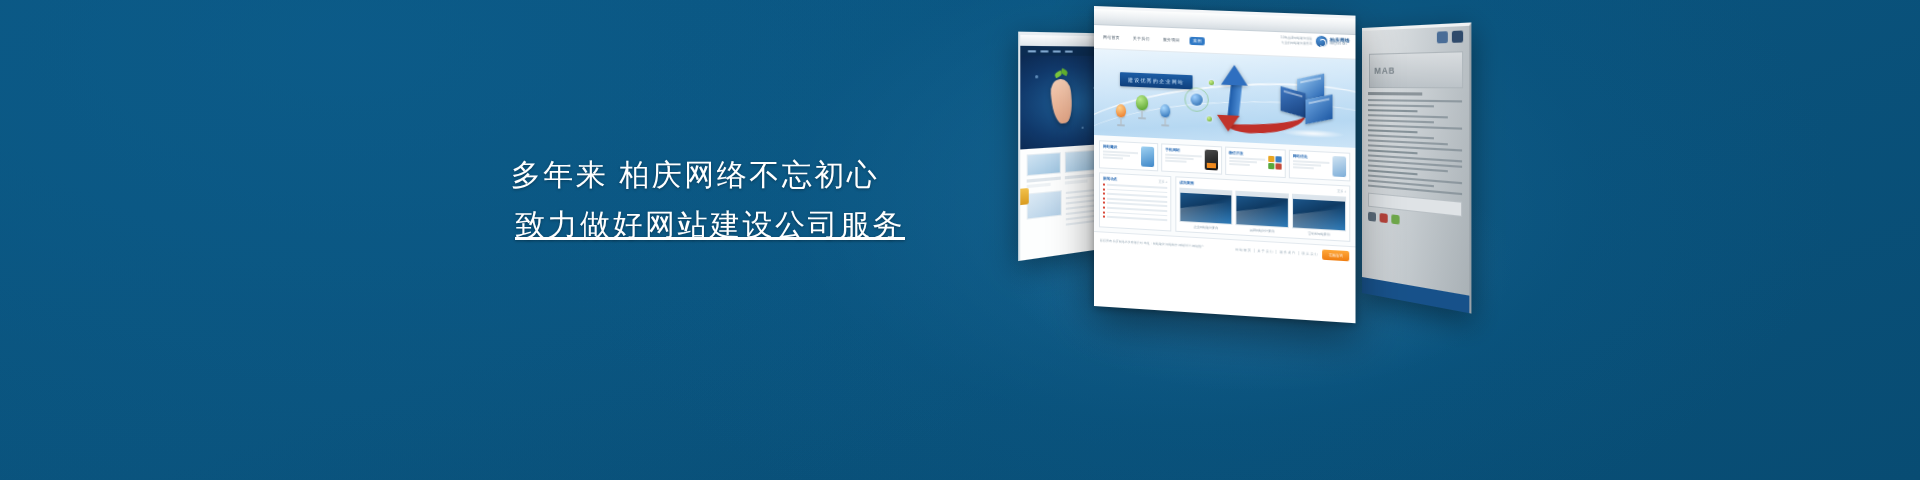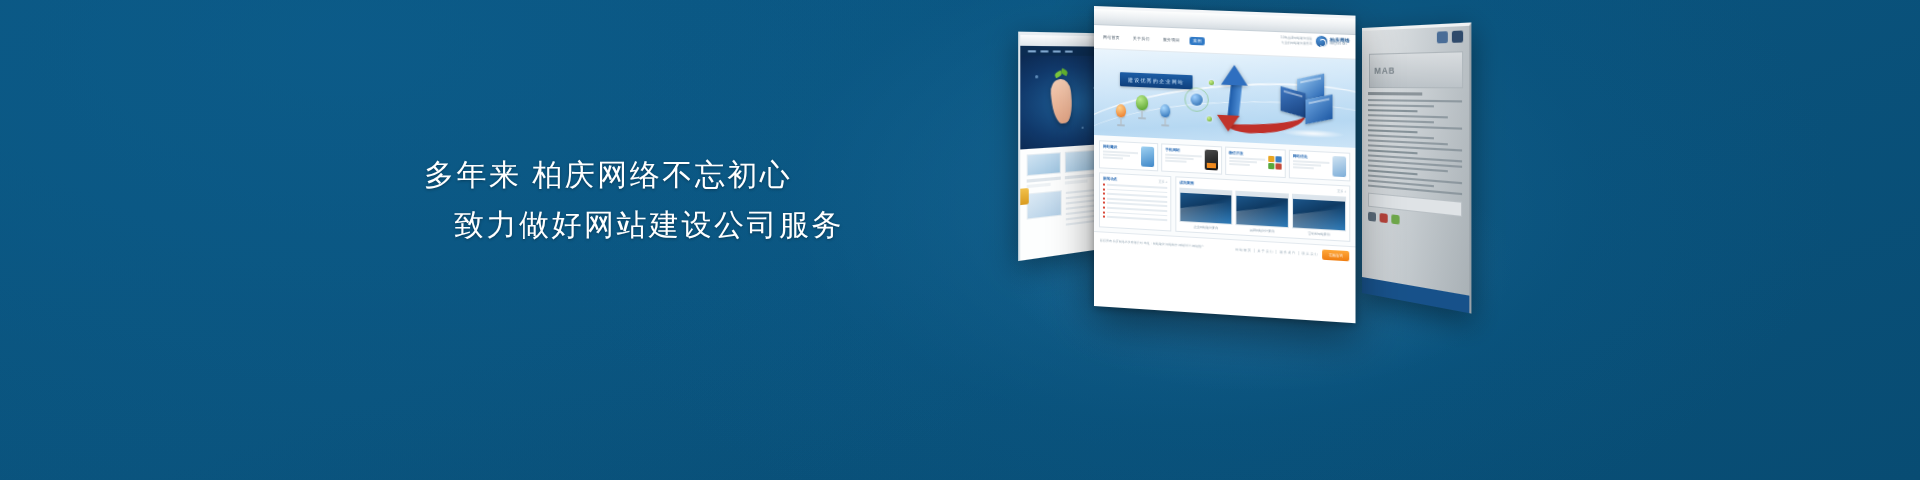--- a/index.html
+++ b/index.html
@@ -14,34 +14,35 @@
     width:1920px; height:480px;
     background:
       radial-gradient(ellipse 900px 520px at 62% 40%, rgba(30,110,158,.55) 0%, rgba(12,90,136,.25) 45%, rgba(10,83,125,0) 72%),
       radial-gradient(ellipse 1400px 700px at 18% 10%, rgba(13,96,144,.55) 0%, rgba(10,83,125,0) 70%),
       linear-gradient(160deg,#0a5580 0%,#0a537d 45%,#084c73 100%);
     overflow:hidden;
   }
 
   
   .copy {
-    position:absolute; left:424px; top:160px;
+    position:absolute; left:415px; top:160px;
     width:560px;
+    text-align:center;
   }
   .copy .line {
     color:#ffffff;
     font-size:30px;
     letter-spacing:2.5px;
     line-height:1;
     white-space:nowrap;
     text-shadow:0 1px 3px rgba(0,0,0,.35);
     font-weight:400;
   }
   .copy .line1 { margin-left:0px; }
-  .copy .line2 { margin-left:30px; margin-top:20px; }
+  .copy .line2 { margin-left:30px; margin-top:20px;text-decoration:underline; }
 
   
   .stage {
     position:absolute;
     left:1010px; top:6px;
     width:470px; height:330px;
   }
 
   .glow {
     position:absolute;

